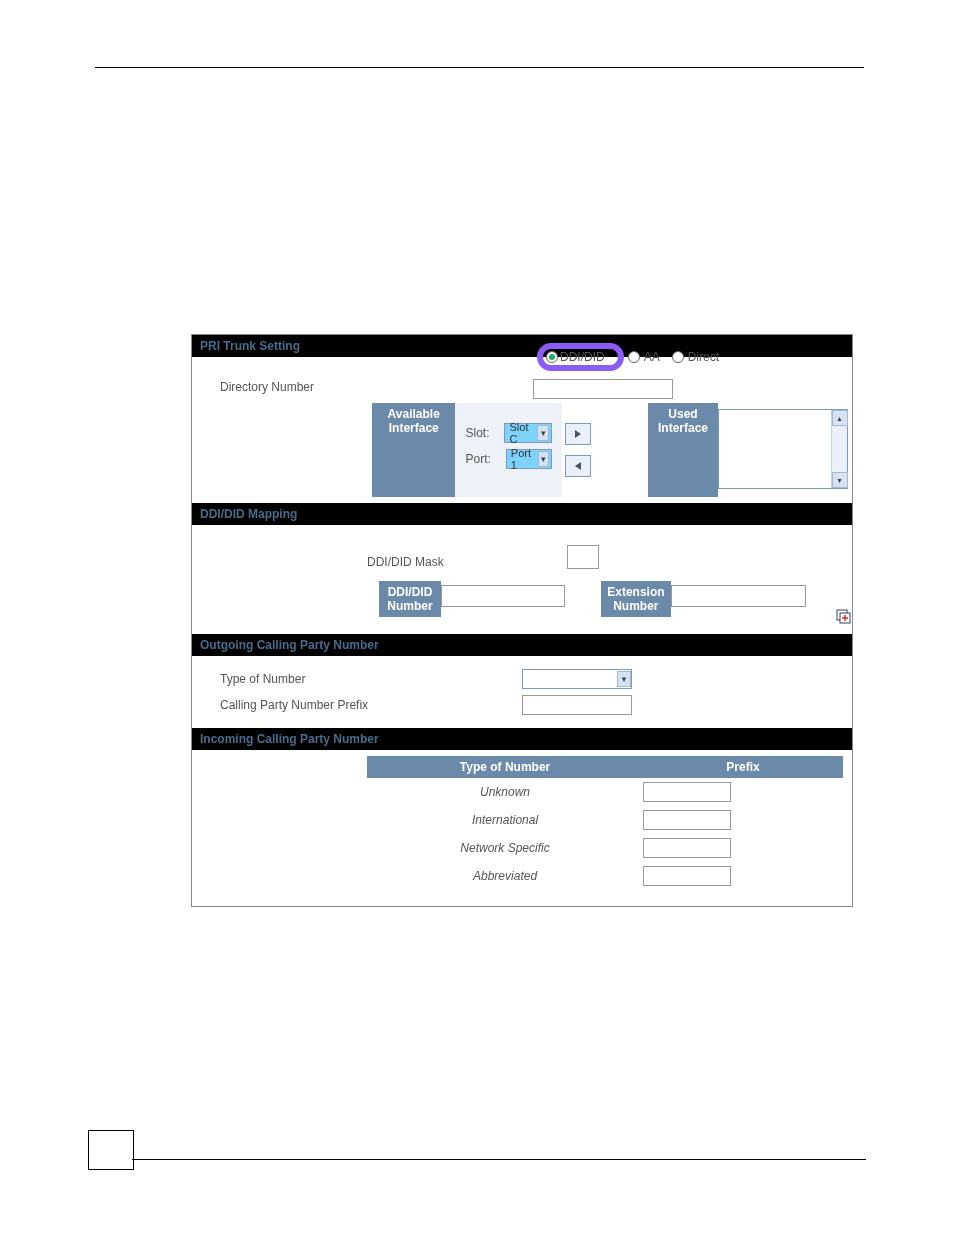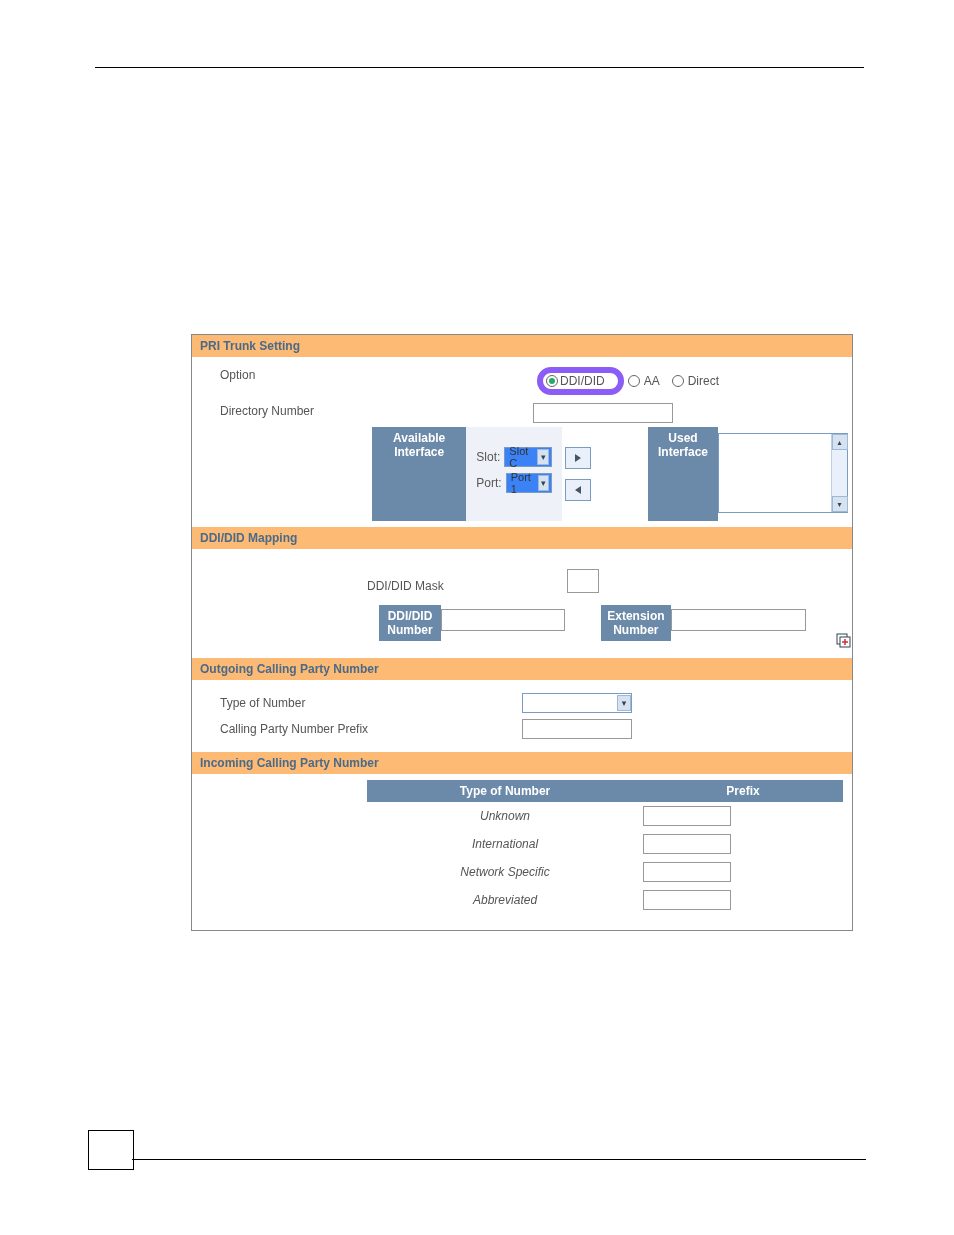--- a/index.html
+++ b/index.html
@@ -24,21 +24,21 @@
     border-top: 1px solid #000;
   }
   .panel {
     position: absolute;
     top: 334px;
     left: 191px;
     width: 662px;
     border: 1px solid #888;
   }
   .section-title {
-    background: #fdba74;
+    background: #000000;
     color: #4a6a8a;
     font-weight: bold;
     font-size: 12px;
     padding: 4px 8px;
   }
   .section-body {
     padding: 6px 0;
   }
   .row {
     display: flex;
@@ -117,29 +117,29 @@
     background: #eef2f8;
     padding: 20px 10px 28px 10px;
     display: flex;
     flex-direction: column;
     gap: 6px;
     align-items: center;
   }
   .slotport-row {
     display: flex;
     align-items: center;
-    gap: 4px;
+    gap: 15px;
     justify-content: space-between;
   }
   .slotport-row label {
     color: #555;
   }
   .select {
     border: 1px solid #7a9cc2;
-    background: #3b82f6;
+    background: #7dd3fc;
     height: 20px;
     font-size: 11px;
     padding: 0 2px 0 4px;
     display: inline-flex;
     align-items: center;
     gap: 4px;
   }
   .select-arrow {
     width: 14px;
     height: 16px;
@@ -311,23 +311,20 @@
 </head>
 <body>
 
 <div class="page">
   <div class="top-rule"></div>
 
   <div class="panel">
 
     <div class="section-title">PRI Trunk Setting</div>
     <div class="section-body">
-      <div class="row">
-        <div class="label-col">Option</div>
-      </div>
       <div class="radio-row" style="margin-top:-20px;">
         <span class="highlight-oval">
           <span class="radio selected"></span>
           <span class="radio-label">DDI/DID</span>
         </span>
         <span class="radio"></span>
         <span class="radio-label">AA</span>
         <span class="radio"></span>
         <span class="radio-label">Direct</span>
       </div>

